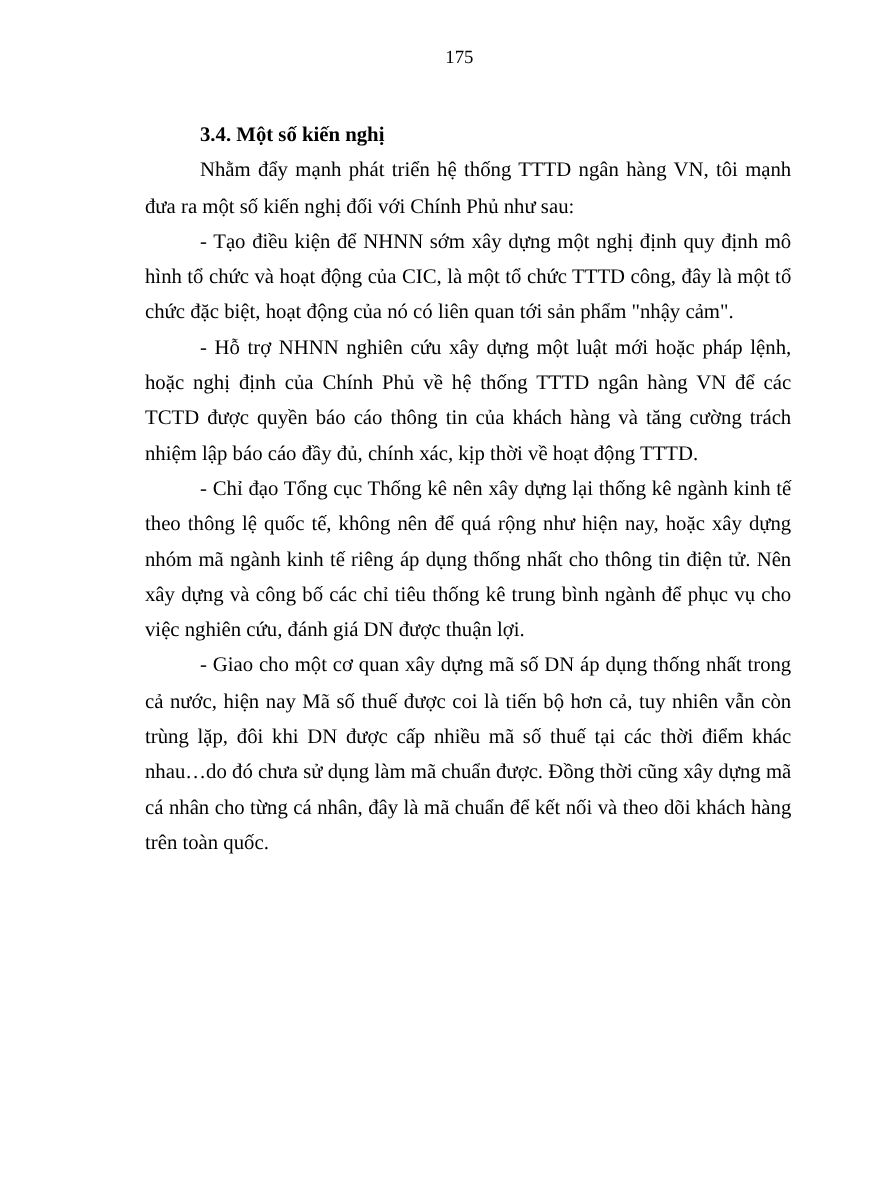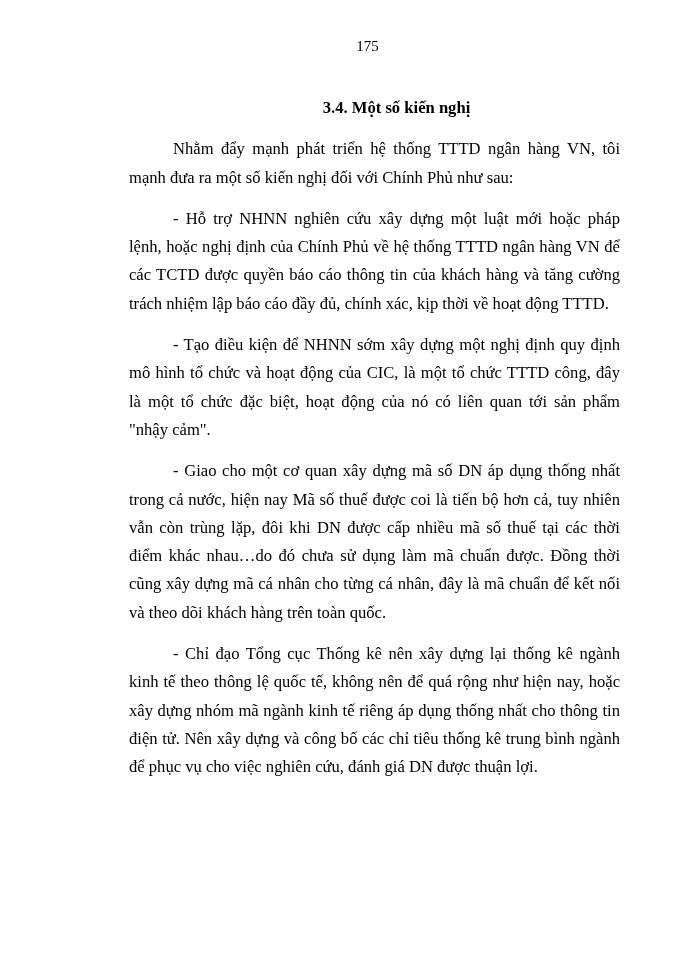--- a/index.html
+++ b/index.html
@@ -28,33 +28,32 @@
       top: 94px;
       left: 116px;
       width: 517px;
       font-size: 16.6px;
       line-height: 28.3px;
     }
     .heading {
       font-weight: bold;
       text-indent: 44px;
       margin: 0;
-      text-align: center;
     }
     .para {
-      margin: 13px;
+      margin: 0;
       text-align: justify;
       text-indent: 44px;
     }
   </style>
 </head>
 <body>
 
 <div class="page-number">175</div>
 
 <div class="content">
   <p class="heading">3.4. Một số kiến nghị</p>
   <p class="para">Nhằm đẩy mạnh phát triển hệ thống TTTD ngân hàng VN, tôi mạnh đưa ra một số kiến nghị đối với Chính Phủ như sau:</p>
+  <p class="para">- Tạo điều kiện để NHNN sớm xây dựng một nghị định quy định mô hình tổ chức và hoạt động của CIC, là một tổ chức TTTD công, đây là một tổ chức đặc biệt, hoạt động của nó có liên quan tới sản phẩm "nhậy cảm".</p>
   <p class="para">- Hỗ trợ NHNN nghiên cứu xây dựng một luật mới hoặc pháp lệnh, hoặc nghị định của Chính Phủ về hệ thống TTTD ngân hàng VN để các TCTD được quyền báo cáo thông tin của khách hàng và tăng cường trách nhiệm lập báo cáo đầy đủ, chính xác, kịp thời về hoạt động TTTD.</p>
-  <p class="para">- Tạo điều kiện để NHNN sớm xây dựng một nghị định quy định mô hình tổ chức và hoạt động của CIC, là một tổ chức TTTD công, đây là một tổ chức đặc biệt, hoạt động của nó có liên quan tới sản phẩm "nhậy cảm".</p>
+  <p class="para">- Chỉ đạo Tổng cục Thống kê nên xây dựng lại thống kê ngành kinh tế theo thông lệ quốc tế, không nên để quá rộng như hiện nay, hoặc xây dựng nhóm mã ngành kinh tế riêng áp dụng thống nhất cho thông tin điện tử. Nên xây dựng và công bố các chỉ tiêu thống kê trung bình ngành để phục vụ cho việc nghiên cứu, đánh giá DN được thuận lợi.</p>
   <p class="para">- Giao cho một cơ quan xây dựng mã số DN áp dụng thống nhất trong cả nước, hiện nay Mã số thuế được coi là tiến bộ hơn cả, tuy nhiên vẫn còn trùng lặp, đôi khi DN được cấp nhiều mã số thuế tại các thời điểm khác nhau…do đó chưa sử dụng làm mã chuẩn được. Đồng thời cũng xây dựng mã cá nhân cho từng cá nhân, đây là mã chuẩn để kết nối và theo dõi khách hàng trên toàn quốc.</p>
-  <p class="para">- Chỉ đạo Tổng cục Thống kê nên xây dựng lại thống kê ngành kinh tế theo thông lệ quốc tế, không nên để quá rộng như hiện nay, hoặc xây dựng nhóm mã ngành kinh tế riêng áp dụng thống nhất cho thông tin điện tử. Nên xây dựng và công bố các chỉ tiêu thống kê trung bình ngành để phục vụ cho việc nghiên cứu, đánh giá DN được thuận lợi.</p>
 </div>
 
 </body></html>

